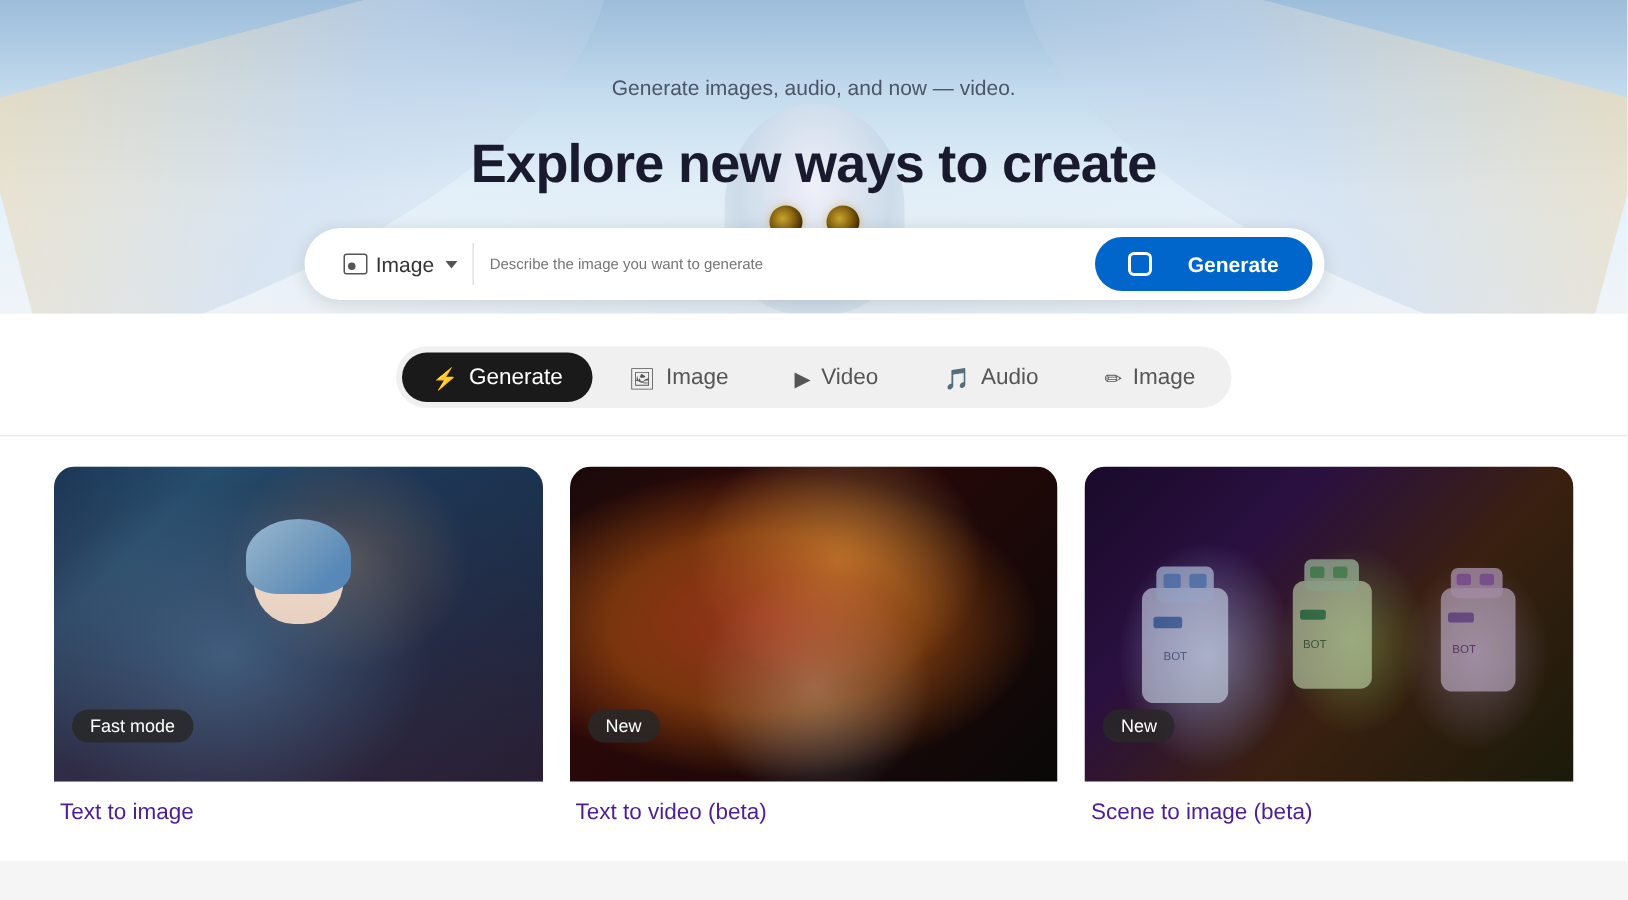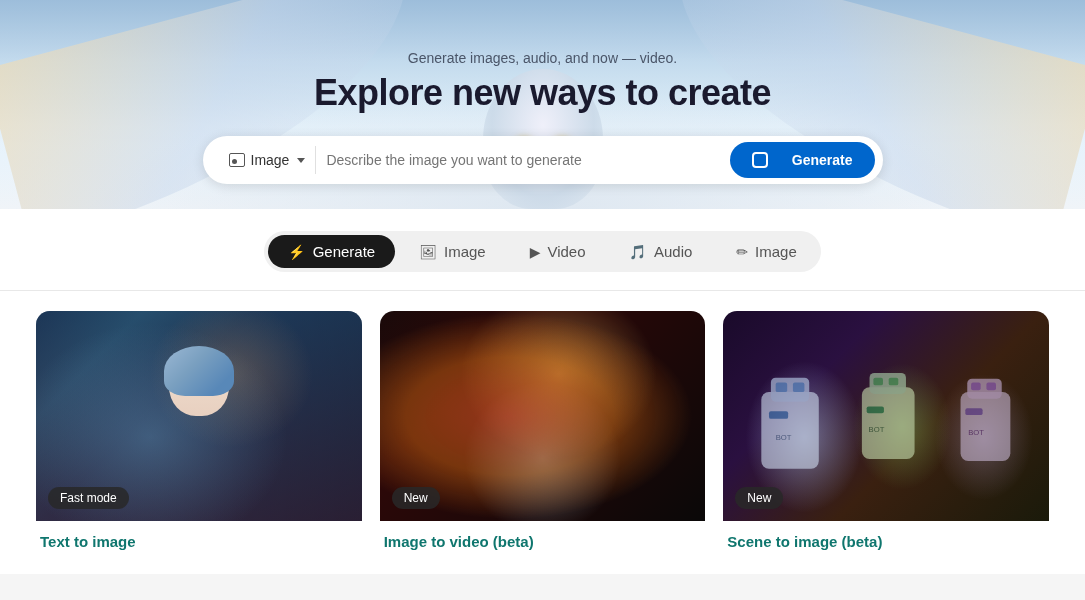--- a/index.html
+++ b/index.html
@@ -86,21 +86,21 @@
       margin-top: 20px;
       z-index: 10;
     }
 
     .hero-title {
       position: relative;
       text-align: center;
       font-size: 36px;
       font-weight: 700;
       color: #1a1a2e;
-      margin-top: 6px;
+      margin-top: 22px;
       z-index: 10;
       letter-spacing: -0.5px;
     }
 
     .hero-content {
       position: relative;
       z-index: 10;
       display: flex;
       flex-direction: column;
       align-items: center;
@@ -160,21 +160,21 @@
       border-left: 4px solid transparent;
       border-right: 4px solid transparent;
       border-top: 5px solid #555;
       margin-left: 2px;
     }
 
     .search-input-field {
       flex: 1;
       border: none;
       outline: none;
-      font-size: 14px;
+      font-size: 10px;
       color: #999;
       background: transparent;
     }
 
     .generate-btn {
       background: #0066cc;
       color: white;
       border: none;
       border-radius: 22px;
       padding: 10px 22px;
@@ -325,39 +325,39 @@
       position: absolute;
       inset: 0;
       background:
         radial-gradient(ellipse 30% 60% at 25% 60%, rgba(180,200,240,0.5) 0%, transparent 60%),
         radial-gradient(ellipse 30% 60% at 55% 55%, rgba(140,200,100,0.4) 0%, transparent 50%),
         radial-gradient(ellipse 30% 60% at 80% 60%, rgba(200,180,240,0.3) 0%, transparent 50%);
     }
 
     .badge {
       position: absolute;
-      bottom: 12px;
+      bottom: 26px;
       left: 12px;
       background: rgba(40,40,40,0.85);
       color: white;
       font-size: 12px;
       padding: 4px 12px;
       border-radius: 14px;
       font-weight: 500;
     }
 
     .card-footer {
       padding: 12px 4px 4px;
       background: white;
     }
 
     .card-title {
       font-size: 15px;
-      color: #0f766e;
-      font-weight: 700;
+      color: #4c1d95;
+      font-weight: 400;
     }
   </style>
 </head>
 <body>
 
 <div class="hero">
   <div class="owl-silhouette"></div>
   <div class="wing-left"></div>
   <div class="wing-right"></div>
   <div class="owl-body"></div>
@@ -425,21 +425,21 @@
       <div class="card-title">Text to image</div>
     </div>
   </div>
 
   <div class="card">
     <div class="card-image card-image-2">
       <div class="parrot-body"></div>
       <div class="badge">New</div>
     </div>
     <div class="card-footer">
-      <div class="card-title">Image to video (beta)</div>
+      <div class="card-title">Text to video (beta)</div>
     </div>
   </div>
 
   <div class="card">
     <div class="card-image card-image-3">
       <div class="robots-overlay"></div>
 
       <svg style="position:absolute;inset:0;width:100%;height:100%;opacity:0.7" viewBox="0 0 340 210">
 
         <rect x="40" y="80" width="60" height="80" rx="8" fill="#d0ddf0" opacity="0.85"></rect>

